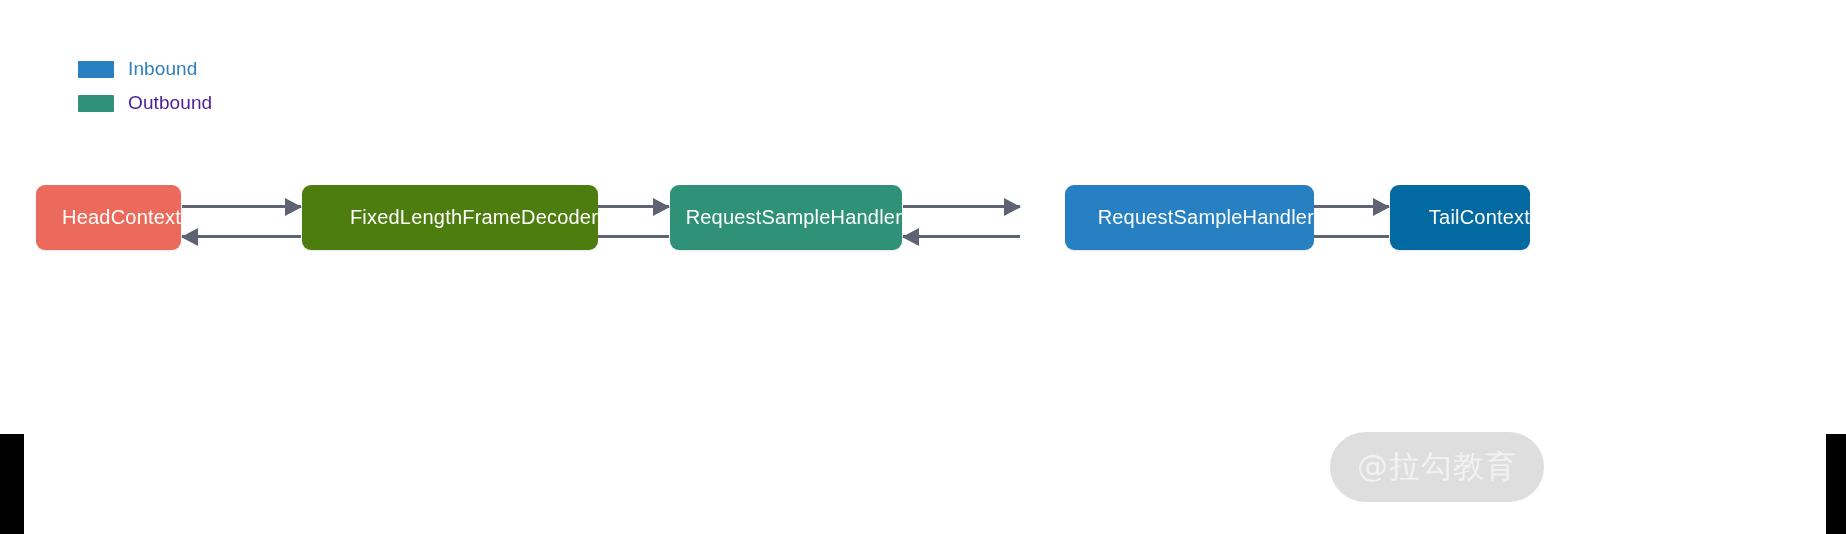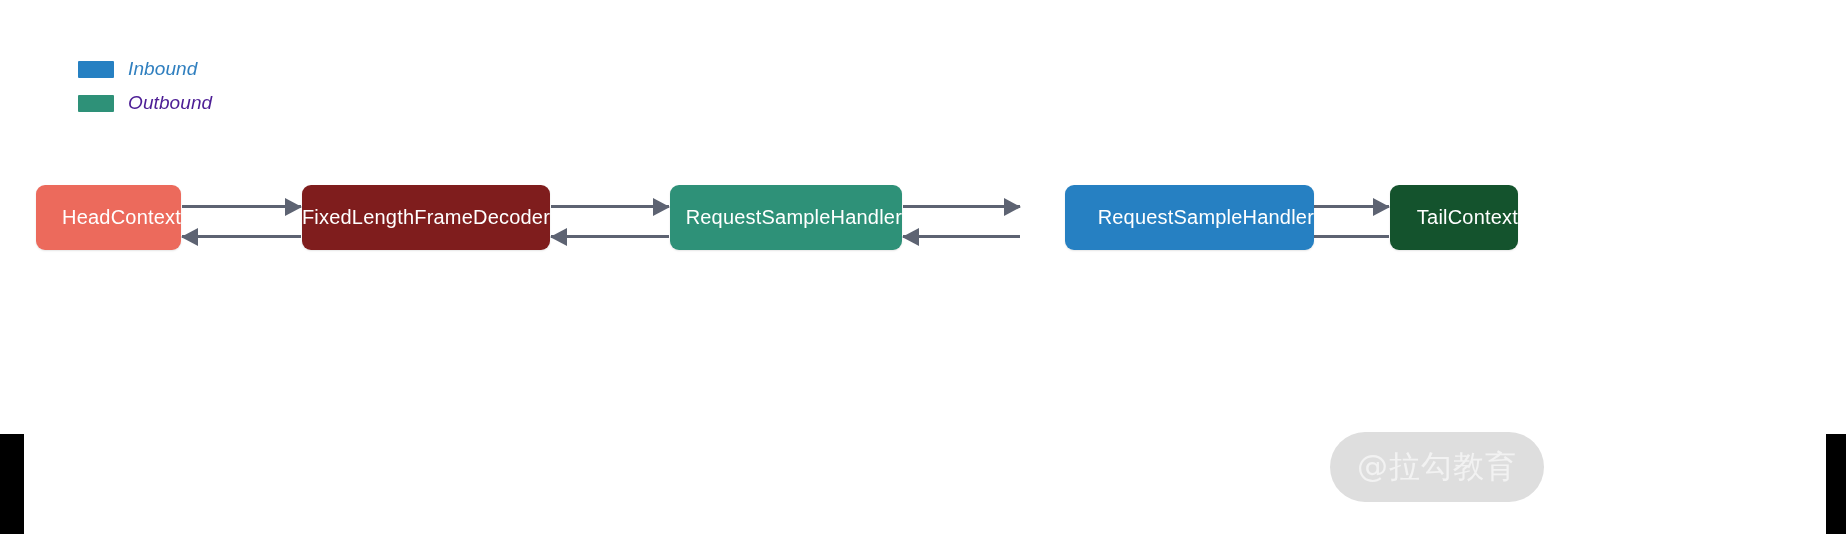--- a/index.html
+++ b/index.html
@@ -32,21 +32,20 @@
     width: 36px;
     height: 17px;
     border-radius: 1px;
     margin-right: 14px;
     flex: none;
   }
   .legend-label {
     font-size: 19px;
     letter-spacing: .1px;
     white-space: nowrap;
-    font-style: italic;
   }
 
   
   .flow {
     position: absolute;
     left: 0;
     top: 0;
     width: 1846px;
     height: 534px;
   }
@@ -153,30 +152,30 @@
     <div class="conn" style="left: 1271px; top: 195px; width: 118px;">
       <span class="line fwd" style="background: rgb(93, 99, 114);"></span>
       <span class="head right" style="border-left-color: rgb(93, 99, 114);"></span>
       <span class="line bwd" style="background: rgb(93, 99, 114);"></span>
       <span class="head left" style="border-right-color: rgb(93, 99, 114);"></span>
     </div>
 
     <div class="node" style="left: 36px; top: 185px; width: 145px; height: 65px; background: rgb(236, 106, 92);">
       <span>HeadContext</span>
     </div>
-    <div class="node" style="left: 302px; top: 185px; width: 248px; height: 65px; background: #7f1d1d;">
+    <div class="node" style="left: 302px; top: 185px; width: 296px; height: 65px; background: #4d7c0f;">
       <span>FixedLengthFrameDecoder</span>
     </div>
     <div class="node" style="left: 670px; top: 185px; width: 232px; height: 65px; background: rgb(46, 145, 120);">
       <span>RequestSampleHandler</span>
     </div>
     <div class="node" style="left: 1021px; top: 185px; width: 249px; height: 65px; background: rgb(38, 128, 194); margin-left: 44px;">
       <span>RequestSampleHandler</span>
     </div>
-    <div class="node" style="left: 1390px; top: 185px; width: 128px; height: 65px; background: #14532d;">
+    <div class="node" style="left: 1390px; top: 185px; width: 140px; height: 65px; background: #0369a1;">
       <span>TailContext</span>
     </div>
   </div>
 
   <div class="bar-black" style="left: 0px; top: 434px; width: 24px; height: 100px;"></div>
   <div class="bar-black" style="left: 1826px; top: 434px; width: 20px; height: 100px;"></div>
   <div class="watermark" style="left: 1330px; top: 432px; width: 214px; height: 70px;">@拉勾教育</div>
 
 </div>
 

